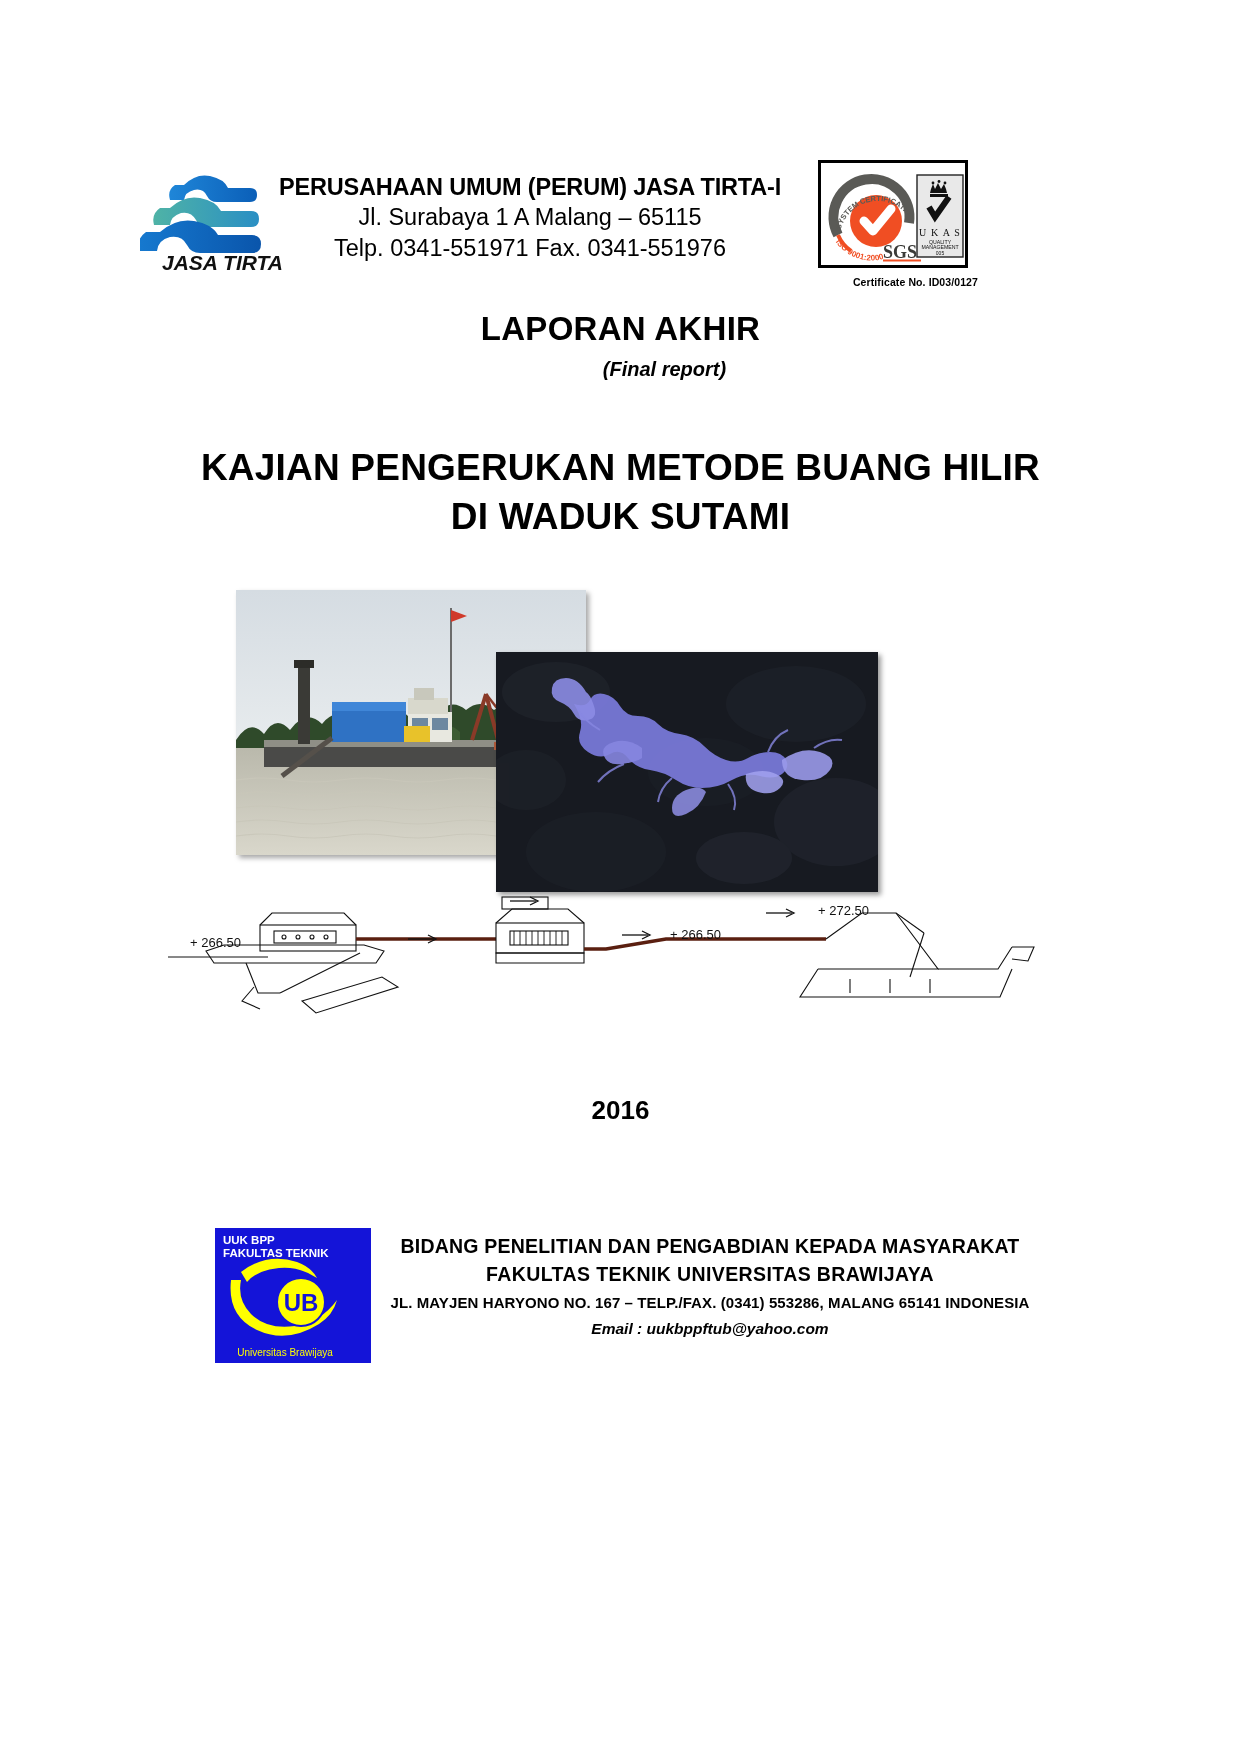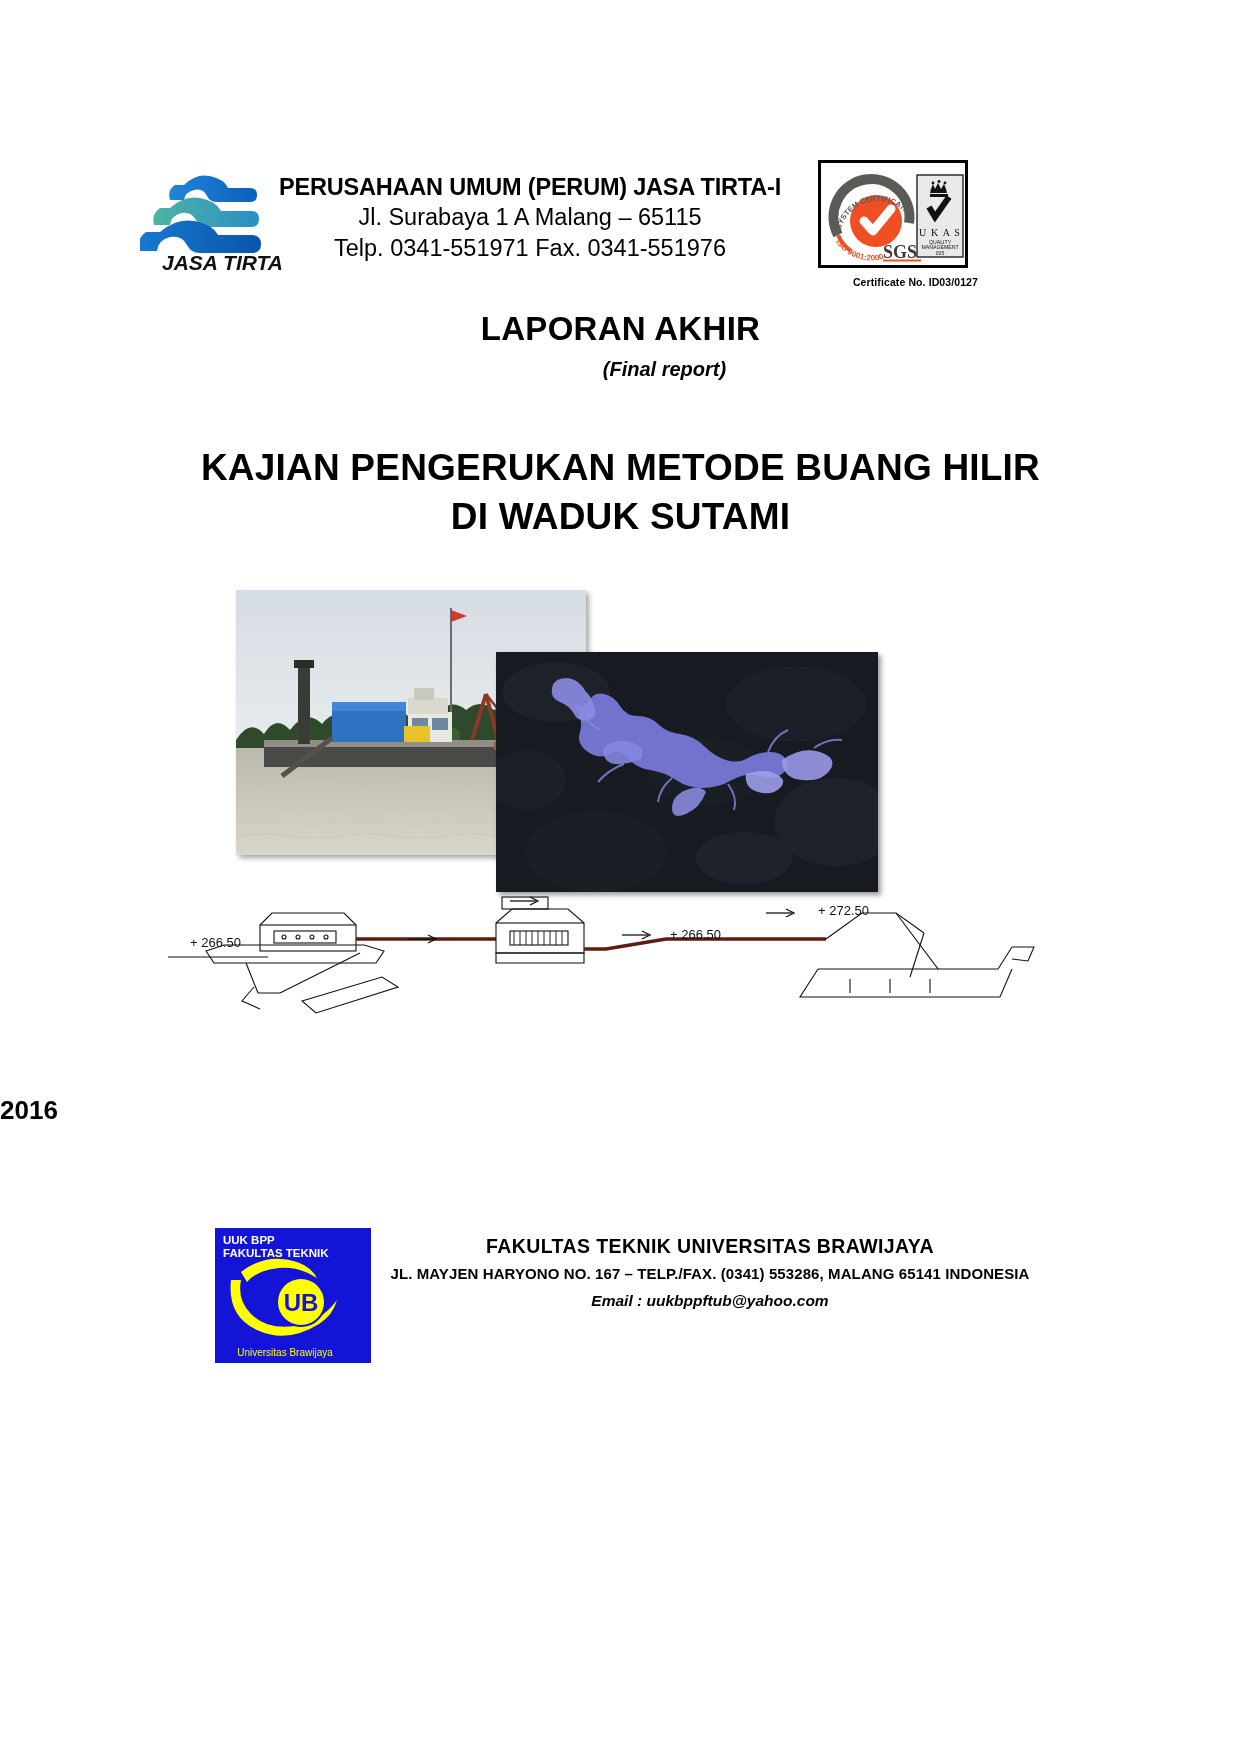--- a/index.html
+++ b/index.html
@@ -158,20 +158,21 @@
     height: 140px;
   }
   .diagram svg { display: block; }
 
   
   .year {
     position: absolute;
     top: 1095px;
     left: 0;
     width: 1241px;
+    text-align: center;
     font-size: 26px;
     font-weight: bold;
   }
 
   
   .footer {
     position: absolute;
     top: 1228px;
     left: 0;
     width: 1241px;
@@ -505,19 +506,20 @@
         <path d="M26 44 q26 -20 56 -10 q14 5 20 16 q-18 -12 -38 -10 q-22 2 -32 14 z" fill="#ffff00"></path>
 
         <circle cx="86" cy="74" r="24" fill="#ffff00"></circle>
         <circle cx="86" cy="74" r="24" fill="none" stroke="#1414d8" stroke-width="2"></circle>
         <text x="86" y="83" text-anchor="middle" font-family="'Liberation Sans', sans-serif" font-size="24" font-weight="bold" fill="#1414d8">UB</text>
         <text x="70" y="128" text-anchor="middle" font-family="'Liberation Sans', sans-serif" font-size="10" fill="#ffff00">Universitas Brawijaya</text>
       </svg>
     </div>
 
     <div class="footer-text">
+      <div class="f-l2">BIDANG PENELITIAN  DAN PENGABDIAN  KEPADA MASYARAKAT</div>
       <div class="f-l3">FAKULTAS  TEKNIK  UNIVERSITAS  BRAWIJAYA</div>
       <div class="f-l4">JL. MAYJEN HARYONO NO. 167 – TELP./FAX. (0341) 553286,  MALANG 65141  INDONESIA</div>
       <div class="f-l5">Email : uukbppftub@yahoo.com</div>
     </div>
   </div>
 
 </div>
 
 </body></html>

